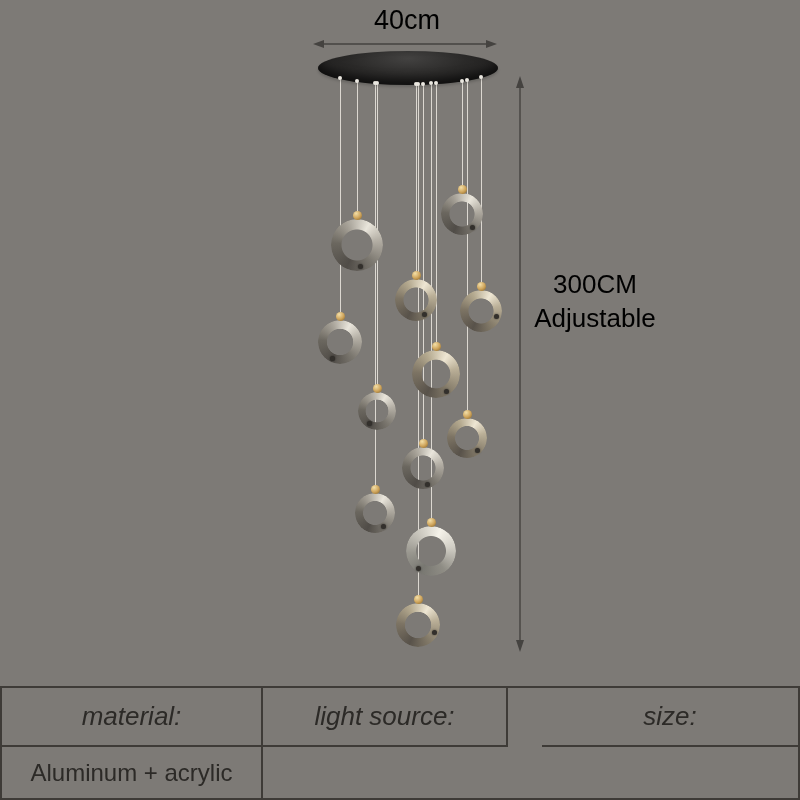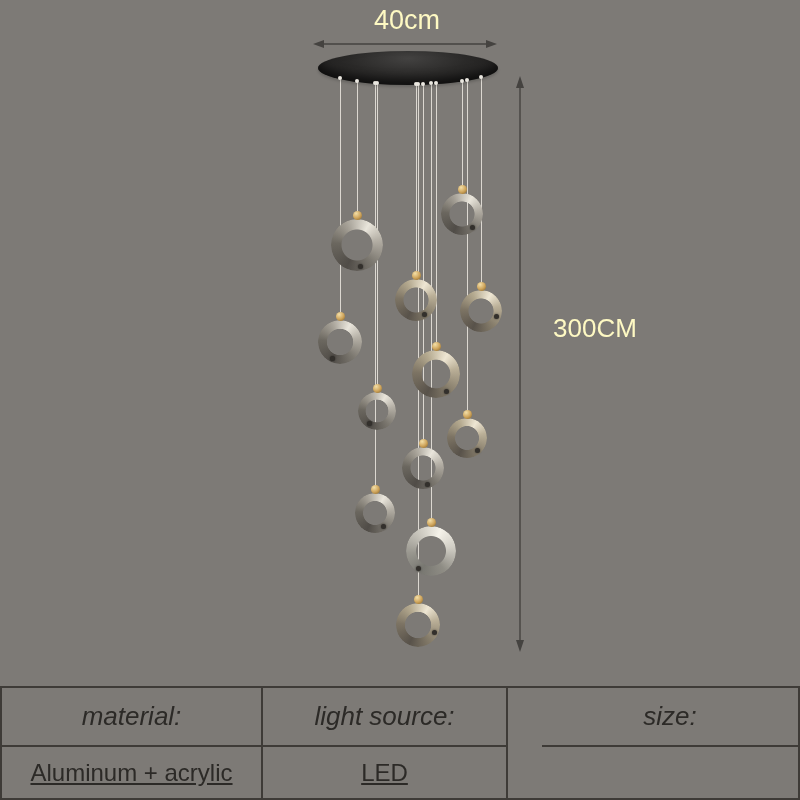--- a/index.html
+++ b/index.html
@@ -4,23 +4,23 @@
 <style>
   html,body{margin:0;padding:0;}
   body{
     width:800px;height:800px;overflow:hidden;position:relative;
     font-family:"Liberation Sans","DejaVu Sans",sans-serif;
     background:#7d7a76;
   }
   .scene{position:absolute;inset:0;}
 
   
-  .dim-label{position:absolute;color:#fef9c3;text-align:center;}
+  .dim-label{position:absolute;color:#000000;text-align:center;}
   .width-label{left:307px;top:5px;width:200px;font-size:27px;}
-  .height-label{left:500px;top:267px;width:190px;font-size:26px;line-height:34px;margin-top:44px;}
+  .height-label{left:500px;top:267px;width:190px;font-size:26px;line-height:34px;}
 
   .dim-arrow{position:absolute;}
 
   
   .canopy{
     position:absolute;left:318px;top:51px;width:180px;height:34px;
     border-radius:50%;
     background:radial-gradient(ellipse at 50% 22%, #434241 0%, #2b2a29 45%, #191818 100%);
     box-shadow:inset 0 -6px 8px rgba(0,0,0,.55), 0 2px 3px rgba(0,0,0,.18);
     z-index:2;
@@ -60,21 +60,21 @@
     box-sizing:border-box;border:2px solid #3e3b37;
     display:grid;grid-template-columns:261px 245px 1fr;grid-template-rows:59px 1fr;
     z-index:5;
   }
   .cell{
     display:flex;align-items:center;justify-content:center;
     color:#2c2a27;font-size:24px;
     border-right:2px solid #3e3b37;border-bottom:2px solid #3e3b37;
   }
   .cell.last-col{border-right:none;margin-left:34px;}
-  .cell.data-row{border-bottom:none;text-decoration:underline;}
+  .cell.data-row{border-bottom:none;}
   .cell.header{font-size:26px;font-style:italic;}
 </style>
 </head>
 <body style="background: rgb(125, 122, 118);">
 
 <div class="scene">
 
   <div class="dim-label width-label">40cm</div>
   <svg class="dim-arrow" style="left:312px;top:37px;" width="186" height="14" viewBox="0 0 186 14">
     <line x1="10" y1="7" x2="176" y2="7" stroke="#454340" stroke-width="1.4"></line>
@@ -147,23 +147,23 @@
       <div class="ball" style="left: 413.5px; top: 595px;"></div>
     </div>
 
   <svg class="dim-arrow" style="left:511px;top:75px;" width="18" height="578" viewBox="0 0 18 578">
     <line x1="9" y1="11" x2="9" y2="567" stroke="#454340" stroke-width="1.4"></line>
     <polygon points="9,1 5,13 13,13" fill="#454340"></polygon>
     <polygon points="9,577 5,565 13,565" fill="#454340"></polygon>
   </svg>
   <div class="dim-label height-label">
     <div>300CM</div>
+    <div>Adjustable</div>
   </div>
 
   <div class="spec-table">
     <div class="cell header">material:</div>
     <div class="cell header">light source:</div>
     <div class="cell header last-col">size:</div>
     <div class="cell data-row">Aluminum + acrylic</div>
-    <div class="cell data-row">LED</div>
   </div>
 
 </div>
 
 </body></html>

